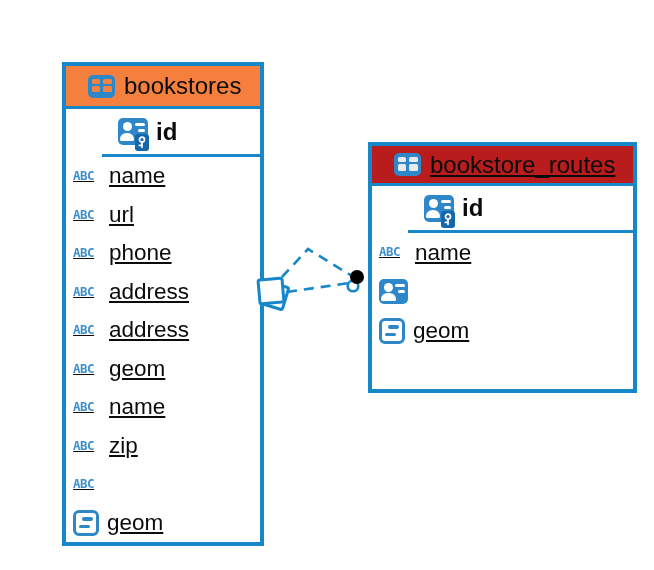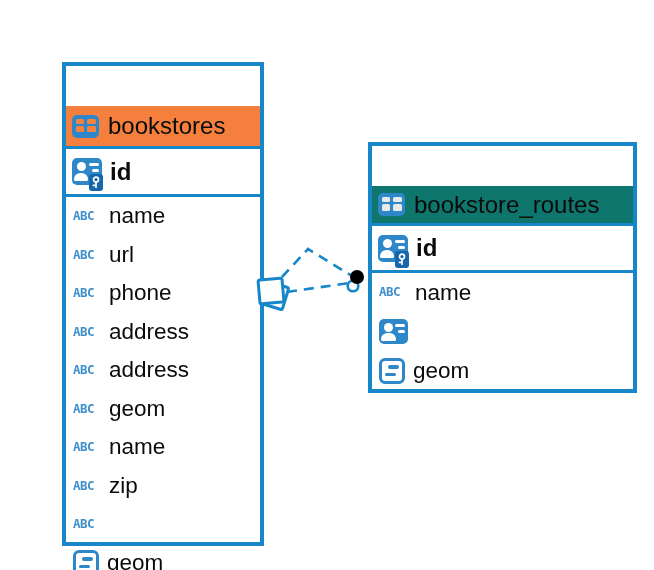--- a/index.html
+++ b/index.html
@@ -4,31 +4,31 @@
 <style>
   html,body{margin:0;padding:0;background:#fff;}
   #canvas{position:relative;width:654px;height:570px;background:#fff;overflow:hidden;
           font-family:"Liberation Sans",sans-serif;color:#0b0b0b;}
 
   
   .tbl{position:absolute;box-sizing:border-box;border:4px solid #1787c9;background:#fff;}
   .tbl-left{left:62px;top:62px;width:202px;height:484px;}
   .tbl-right{left:368px;top:142px;width:269px;height:251px;}
 
-  .hdr{display:flex;align-items:center;gap:9px;padding-left:6px;border-bottom:3px solid #1787c9;
-       font-size:24px;margin-top:40px;}
+  .hdr{display:flex;align-items:center;gap:9px;padding-left:22px;border-bottom:3px solid #1787c9;
+       font-size:24px;}
   .tbl-left  .hdr{height:40px;background:#f5803d;}
-  .tbl-right .hdr{height:37px;background:#0f766e;}
+  .tbl-right .hdr{height:37px;background:#b91c1c;text-decoration:underline;}
 
-  .pkrow{display:flex;align-items:center;gap:8px;padding-left:6px;border-bottom:3px solid #1787c9;
-         font-size:24px;font-weight:bold;}
+  .pkrow{display:flex;align-items:center;gap:8px;padding-left:16px;border-bottom:3px solid #1787c9;
+         font-size:24px;font-weight:bold;margin-left:36px;}
   .tbl-left  .pkrow{height:45px;}
   .tbl-right .pkrow{height:44px;}
 
-  .frow{display:flex;align-items:center;gap:8px;padding-left:7px;font-size:22.5px;}
+  .frow{display:flex;align-items:center;gap:8px;padding-left:7px;font-size:22.5px;text-decoration:underline;}
   .tbl-left  .frow{height:38.5px;}
   .tbl-right .frow{height:39px;}
 
   
   .ticon{width:27px;height:23px;border-radius:5px;background:#2e87c8;flex:none;box-sizing:border-box;
          display:grid;grid-template-columns:1fr 1fr;grid-template-rows:5px 6.5px;
          gap:2px 2.5px;padding:4px 3.5px;}
   .ticon i{display:block;border-radius:1.5px;}
   .t-orange .ticon i{background:#f5823f;}
   .t-gray   .ticon i{background:#e9e9e9;}

